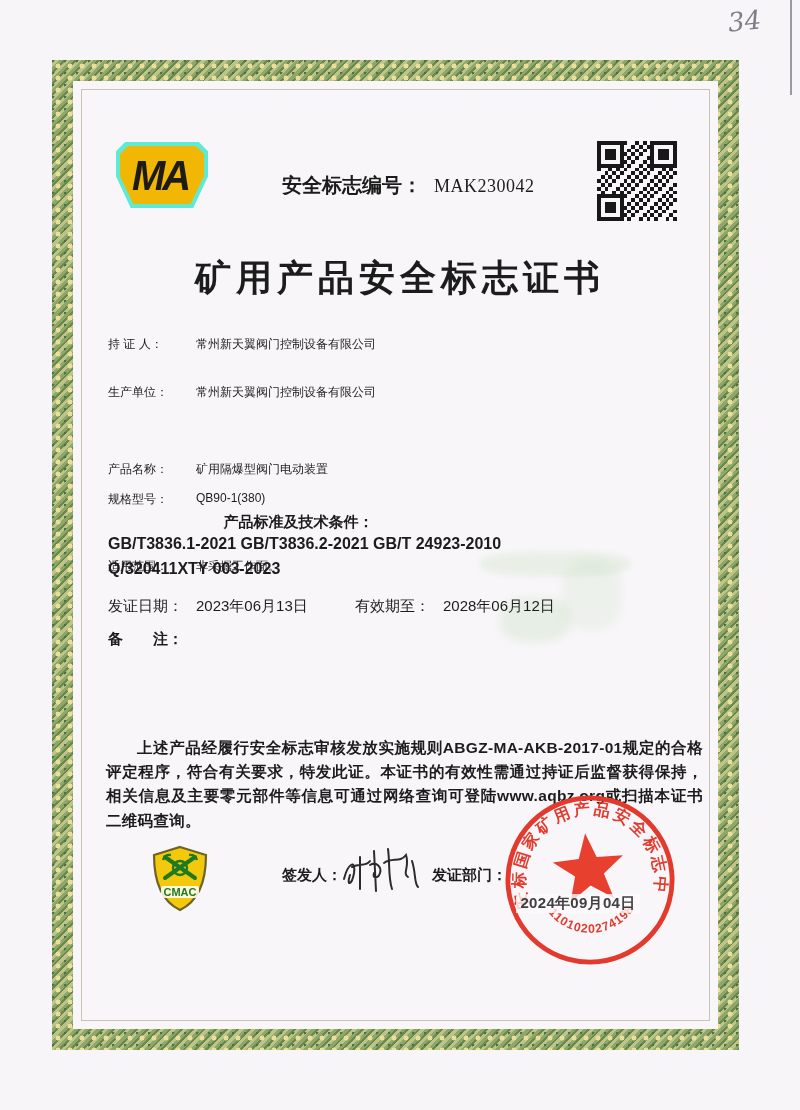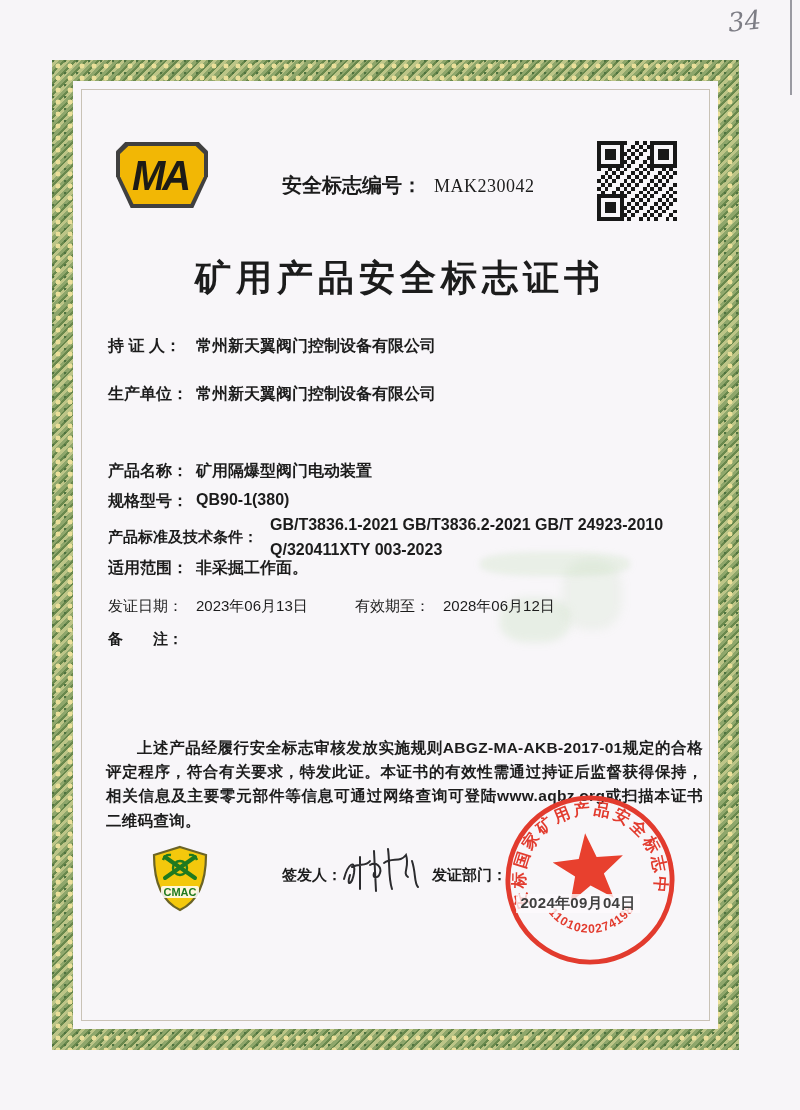--- a/index.html
+++ b/index.html
@@ -19,21 +19,21 @@
     background-size:12px 12px, 12px 12px, auto;
   }
   .frame-inner { position:absolute; left:21px; top:21px; right:21px; bottom:21px; background:#f8f6f9; }
   .frame-line { position:absolute; left:29px; top:29px; right:29px; bottom:29px; border:1px solid #c9c2b6; }
 
   .abs { position:absolute; }
 
   
   .ma-outer {
     left:116px; top:142px; width:92px; height:66px;
-    background:#404040;
+    background:#5eead4;
     clip-path:polygon(10% 0,90% 0,100% 14%,100% 52%,84% 100%,16% 100%,0 52%,0 14%);
   }
   .ma-inner {
     position:absolute; left:4px; top:4px; right:4px; bottom:4px;
     background:#f2b705;
     clip-path:polygon(10% 0,90% 0,100% 14%,100% 52%,84% 100%,16% 100%,0 52%,0 14%);
     display:flex; align-items:center; justify-content:center;
   }
   .ma-text {
     font-weight:bold; font-style:italic; font-size:40px; letter-spacing:-3px;
@@ -44,23 +44,23 @@
   .cert-no .lab { font-size:20px; font-weight:bold; }
   .cert-no .val { font-size:18px; font-family:"Liberation Serif", serif; letter-spacing:0.5px; }
 
   .qr { left:597px; top:141px; width:80px; height:80px;
         display:grid; grid-template-columns:repeat(21,1fr); grid-template-rows:repeat(21,1fr); }
   .qr .d { background:#181818; }
 
   .title { left:0; right:0; top:254px; text-align:center;
            font-size:36px; font-weight:bold; letter-spacing:5px; }
 
-  .row { position:absolute; left:108px; display:flex; font-size:16px; font-weight:bold; white-space:nowrap; }
+  .row { position:absolute; left:108px; display:flex; font-size:12px; font-weight:normal; white-space:nowrap; }
   .row .lab { width:88px; flex:none; }
-  .row-std { position:absolute; left:108px; display:flex; align-items:center; font-weight:bold; }
+  .row-std { position:absolute; left:108px; display:flex; align-items:center; font-weight:bold;flex-direction:column; }
   .row-std .lab { font-size:15px; margin-right:12px; white-space:nowrap; }
   .row-std .val { font-size:16px; line-height:1.55; white-space:pre-line; }
 
   .dates { position:absolute; left:108px; top:597px; height:20px; width:560px;
            font-size:15px; font-weight:normal; }
   .dates span { position:absolute; white-space:nowrap; }
   .d-il { left:0; } .d-iv { left:88px; } .d-vl { left:247px; } .d-vv { left:335px; }
 
   .remark { left:108px; top:630px; font-size:15px; font-weight:bold; }
 

